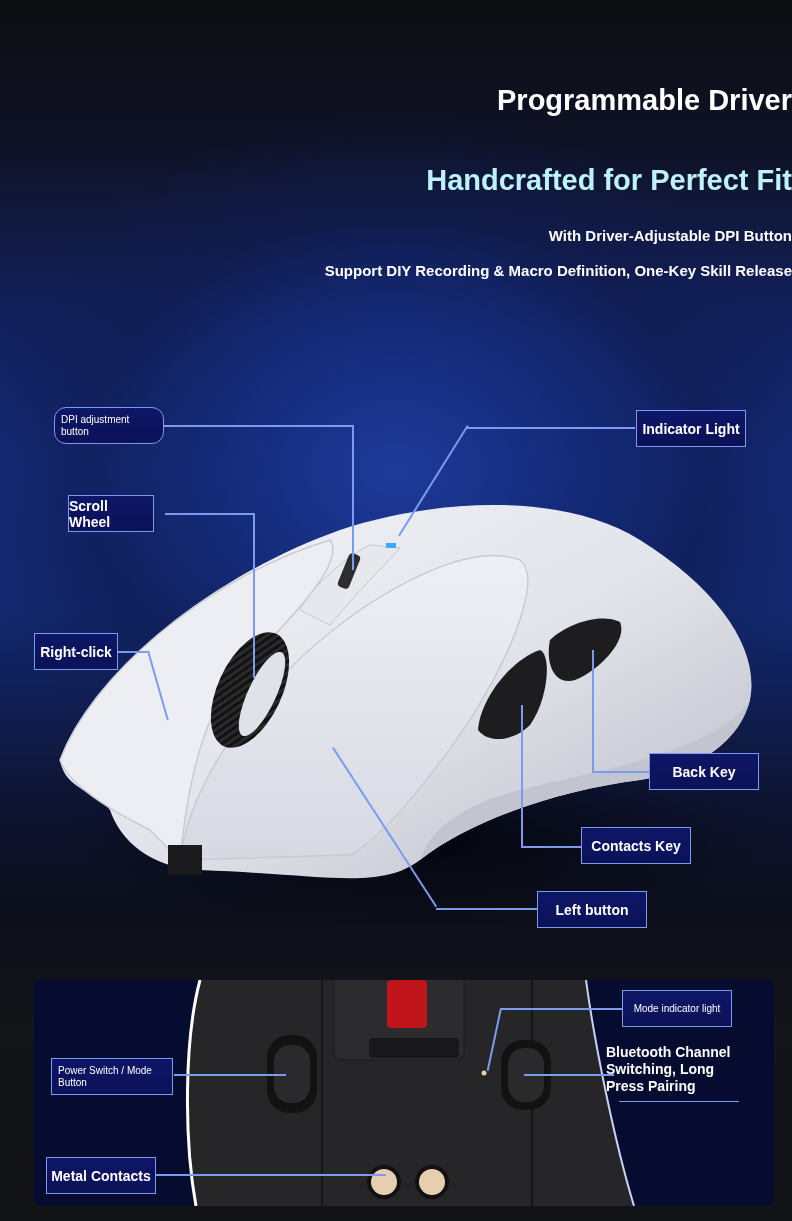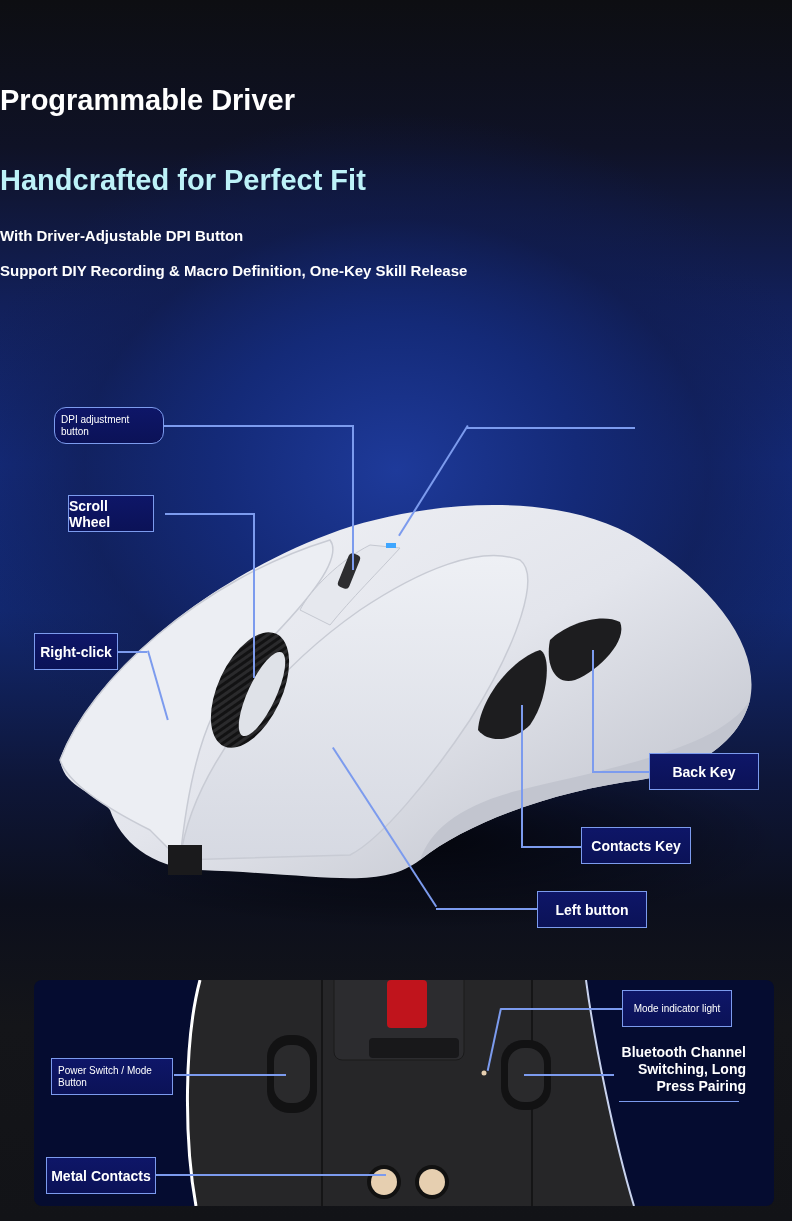--- a/index.html
+++ b/index.html
@@ -2,21 +2,21 @@
 <html><head>
 <meta charset="utf-8">
 <style>
   * { box-sizing: border-box; margin: 0; padding: 0; }
   body { width: 792px; height: 1221px; overflow: hidden; background: #0d0e12; font-family: "Liberation Sans", "DejaVu Sans", sans-serif; }
   .page { position: relative; width: 792px; height: 1221px; overflow: hidden;
     background:
       radial-gradient(ellipse 520px 420px at 396px 470px, #1e3a9a 0%, #142a78 35%, rgba(16,28,80,0.6) 60%, rgba(13,14,18,0) 85%),
       linear-gradient(180deg, #0d0e12 0%, #0f1226 12%, #12205a 25%, #142b7c 38%, #122870 50%, #0e1638 64%, #0c0f1c 74%, #141519 84%, #121317 100%);
   }
-  .hero-text { position: absolute; left: 0; width: 792px; text-align: left; color: #fff; font-weight: bold; }
+  .hero-text { position: absolute; left: 0; width: 792px; text-align: right; color: #fff; font-weight: bold; }
   .t1 { top: 84px; font-size: 29px; }
   .t2 { top: 164px; font-size: 29px; color: #bdf2f8; }
   .t3 { top: 227px; font-size: 15px; }
   .t4 { top: 262px; font-size: 15px; }
 
   .label { position: absolute; border: 1.5px solid #7c9bee; background: linear-gradient(180deg, #0e1668 0%, #0b1257 100%); color: #fff; font-weight: bold; display: flex; align-items: center; }
   .label.small { font-size: 10px; font-weight: normal; line-height: 12px; padding: 2px 6px; }
   .label.big { font-size: 14px; justify-content: center; }
   .line { position: absolute; background: #7c9bee; }
 
@@ -97,20 +97,23 @@
 
   <div class="line" style="left:521px;top:705px;width:2px;height:142px;"></div>
   <div class="line" style="left:521px;top:846px;width:60px;height:2px;"></div>
 
   <div class="line" style="left:332px;top:748px;width:2px;height:190px;transform:rotate(-33deg);transform-origin:top left;"></div>
   <div class="line" style="left:436px;top:908px;width:102px;height:2px;"></div>
 
   <div class="label small" style="left:54px;top:407px;width:110px;height:37px;border-radius:12px;">
     <span>DPI adjustment button</span>
   </div>
+  <div class="label big" style="left:636px;top:410px;width:110px;height:37px;">
+    <span>Indicator Light</span>
+  </div>
   <div class="label big" style="left:68px;top:495px;width:86px;height:37px;">
     <span>Scroll Wheel</span>
   </div>
   <div class="label big" style="left:34px;top:633px;width:84px;height:37px;">
     <span>Right-click</span>
   </div>
   <div class="label big" style="left:649px;top:753px;width:110px;height:37px;">
     <span>Back Key</span>
   </div>
   <div class="label big" style="left:581px;top:827px;width:110px;height:37px;">
@@ -150,15 +153,15 @@
 
     <div class="label small" style="left:17px;top:78px;width:122px;height:37px;">
       <span>Power Switch / Mode Button</span>
     </div>
     <div class="label big" style="left:12px;top:177px;width:110px;height:37px;justify-content:center;">
       <span>Metal Contacts</span>
     </div>
     <div class="label small" style="left:588px;top:10px;width:110px;height:37px;justify-content:center;">
       <span>Mode indicator light</span>
     </div>
-    <div style="position:absolute;left:572px;top:64px;width:140px;color:#fff;font-weight:bold;font-size:14px;line-height:17px;text-align:right;">Bluetooth Channel Switching, Long Press Pairing</div>
+    <div style="position:absolute;left:572px;top:64px;width:140px;color:#fff;font-weight:bold;font-size:14px;line-height:17px;text-align:left;">Bluetooth Channel Switching, Long Press Pairing</div>
   </div>
 </div>
 
 </body></html>

